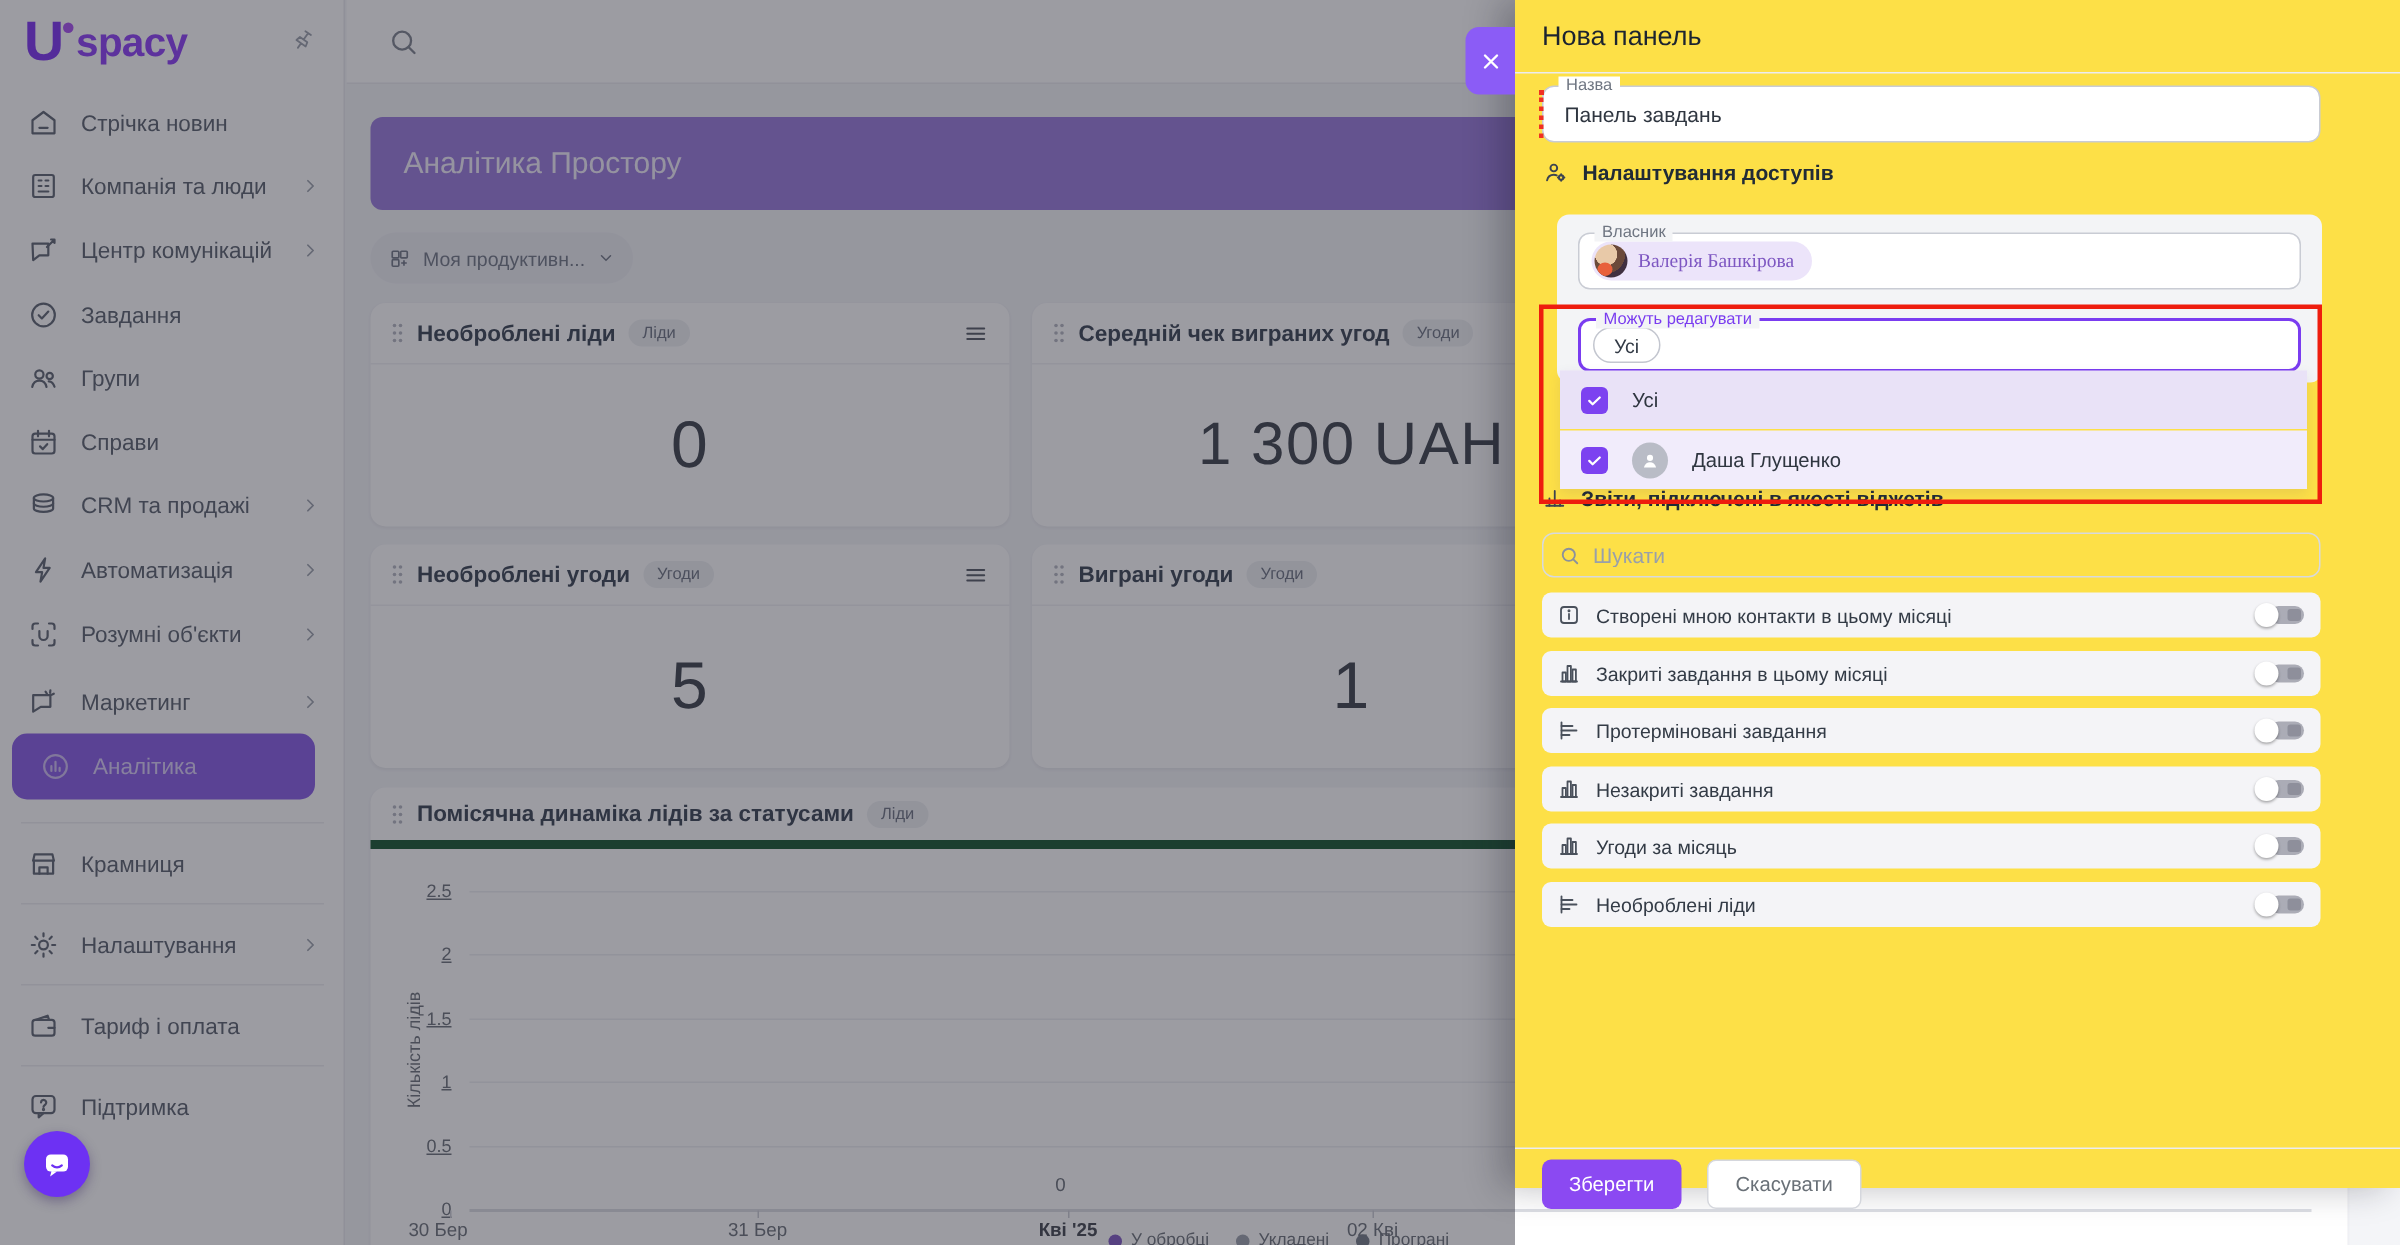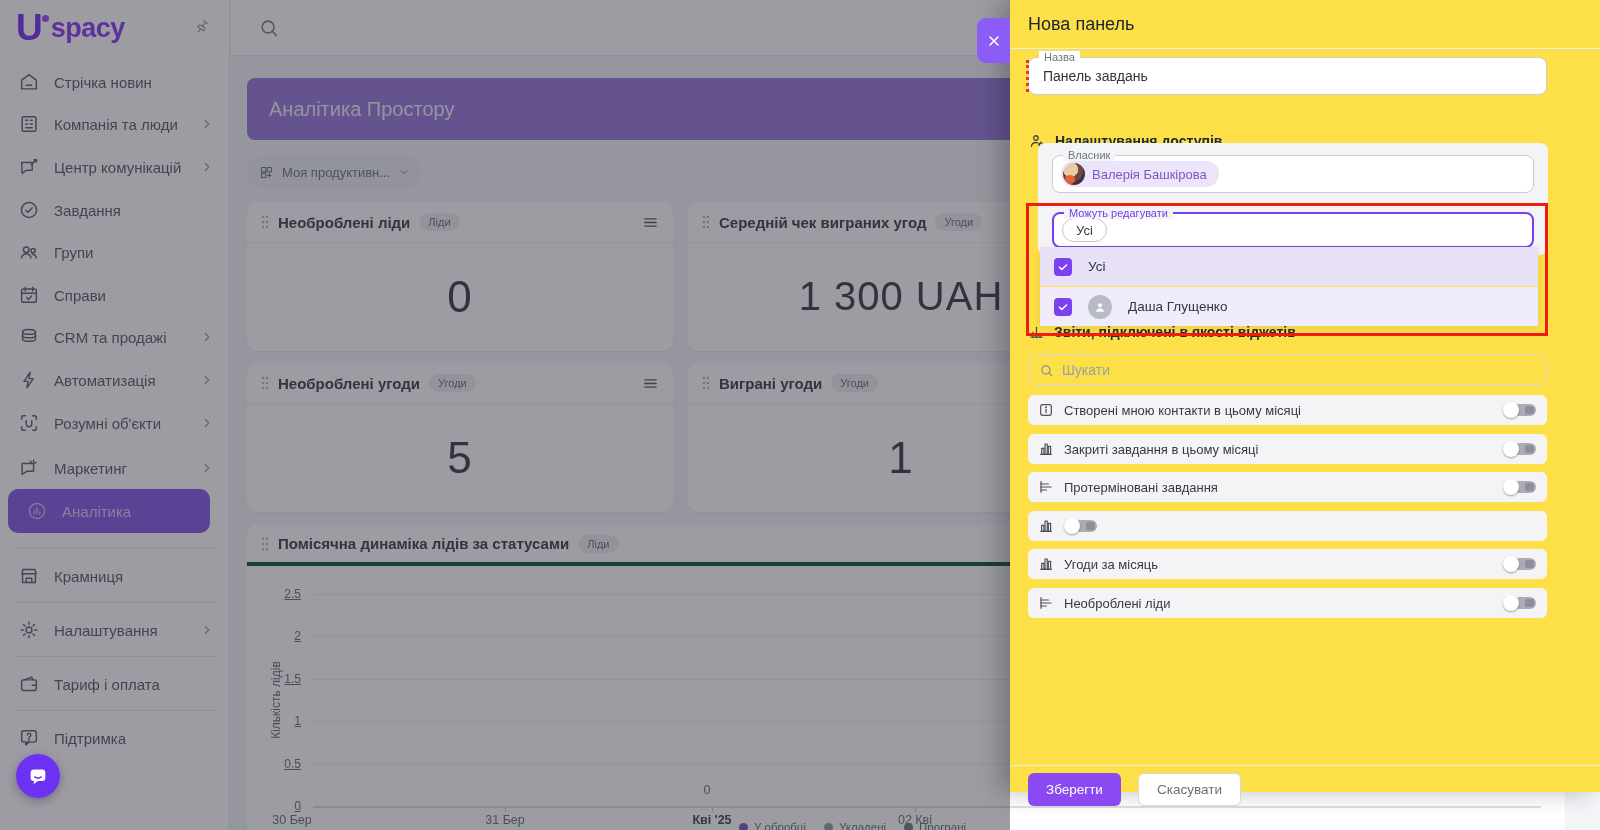--- a/index.html
+++ b/index.html
@@ -67,28 +67,28 @@
 
   .fld { position:relative; background:#fff; border:1px solid #c9ccd4; border-radius:8px; }
   .fld .lbl { position:absolute; top:-7px; left:10px; padding:0 5px; background:#fff; font-size:11px; color:#6f7682; }
   .name-fld { position:absolute; left:18px; top:57px; width:519px; height:38px; }
   .name-fld::before { content:""; position:absolute; left:-3px; top:2px; bottom:2px; border-left:3px dotted #f03022; }
   .name-fld input { border:0; outline:0; width:100%; height:36px; padding:0 14px; font-size:14px; color:#2f3640; background:transparent; font-family:"Liberation Sans", sans-serif; }
 
   .sec-hd { position:absolute; display:flex; align-items:center; gap:9px; color:#212b36; }
   .sec-hd .sec-label { font-size:14px; font-weight:700; }
   .sec-hd .sec-ic { color:#3c4450; display:flex; }
-  .access-hd { left:18px; top:132px; }
+  .access-hd { left:18px; top:106px; }
   .widgets-hd { left:18px; top:323px; z-index:1; }
 
   .graybox { position:absolute; left:28px; top:143px; width:510px; height:112px; background:#f3f4f6; border-radius:8px; padding:12px 14px; }
   .graybox .fld .lbl { background:#f3f4f6; }
   .owner-fld { height:38px; }
   .chip { display:inline-flex; align-items:center; height:26px; border-radius:13px; background:#ece4fa; padding:0 12px 0 2px; margin:5px 0 0 8px; gap:7px; }
-  .chip .chip-label { font-size:13px; color:#7e57c2; }
+  .chip .chip-label { font-size:13px; color:#7e57c2;font-family:Liberation Serif, serif; }
   .owner-ava { width:22px; height:22px; border-radius:50%; background:radial-gradient(circle at 35% 30%, #e8c9a8 0 35%, #6b4a3a 36% 60%, #403040 61% 100%); position:relative; overflow:hidden; }
   .owner-ava::after { content:""; position:absolute; left:2px; bottom:1px; width:10px; height:9px; border-radius:50%; background:#e8603c; }
   .edit-fld { height:36px; margin-top:19px; border:2px solid #7a3cf0; }
   .edit-fld .lbl { color:#7a3cf0; }
   .chip-outline { display:inline-flex; align-items:center; height:24px; border-radius:13px; border:1px solid #c3c6cf; background:#fff; padding:0 13px; margin:4px 0 0 8px; font-size:13px; color:#333b46; }
 
   .dropdown { position:absolute; left:30px; top:247px; width:498px; z-index:2; box-shadow:0 3px 8px rgba(70,50,120,.10); }
   .dd-row { height:39px; display:flex; align-items:center; padding:0 14px; gap:16px; cursor:pointer; }
   .dd-row.r1 { background:#e9e2f7; }
   .dd-row.r2 { background:#f1ecfb; margin-top:1px; }
@@ -423,21 +423,21 @@
               <circle cx="6" cy="12" r="1.2"></circle>
             </svg>
           </span>
         <span class="card-title">Виграні угоди</span>
         <span class="badge">Угоди</span>
       </div>
       <div class="card-val">1</div>
     </div>
 
     <div class="chart-card">
-      <div class="card-hd" style="border-bottom:4px solid #14532d">
+      <div class="card-hd" style="border-bottom:6px solid #14532d">
         <span class="drag">
             <svg width="8" height="14" viewBox="0 0 8 14" fill="currentColor">
               <circle cx="2" cy="2" r="1.2"></circle>
               <circle cx="6" cy="2" r="1.2"></circle>
               <circle cx="2" cy="7" r="1.2"></circle>
               <circle cx="6" cy="7" r="1.2"></circle>
               <circle cx="2" cy="12" r="1.2"></circle>
               <circle cx="6" cy="12" r="1.2"></circle>
             </svg>
           </span>
@@ -624,20 +624,21 @@
     </div>
     <div class="wrow" style="top:511px">
       <span class="w-ic">
           <svg width="16" height="16" viewBox="0 0 24 24" fill="none" stroke="currentColor" stroke-width="1.8" stroke-linecap="round" stroke-linejoin="round">
             <path d="M4 20h16"></path>
             <rect x="5.5" y="11" width="3.4" height="9"></rect>
             <rect x="10.5" y="4.5" width="3.4" height="15.5"></rect>
             <rect x="15.5" y="8" width="3.4" height="12"></rect>
           </svg>
         </span>
+      <span class="w-label">Незакриті завдання</span>
       <span class="toggle">
           <span class="track"></span>
           <span class="knob"></span>
         </span>
     </div>
     <div class="wrow" style="top:549px">
       <span class="w-ic">
           <svg width="16" height="16" viewBox="0 0 24 24" fill="none" stroke="currentColor" stroke-width="1.8" stroke-linecap="round" stroke-linejoin="round">
             <path d="M4 20h16"></path>
             <rect x="5.5" y="11" width="3.4" height="9"></rect>

